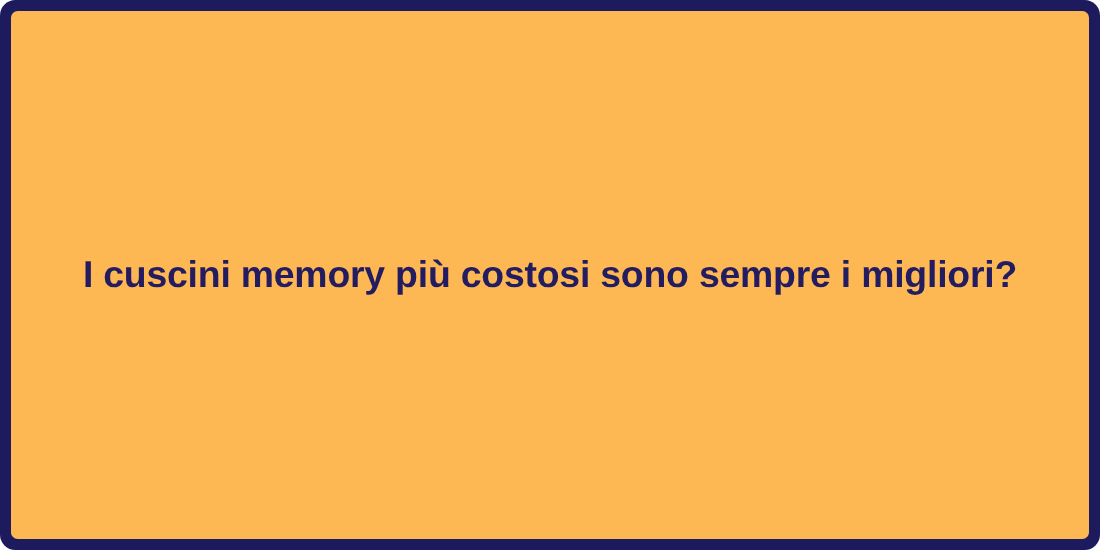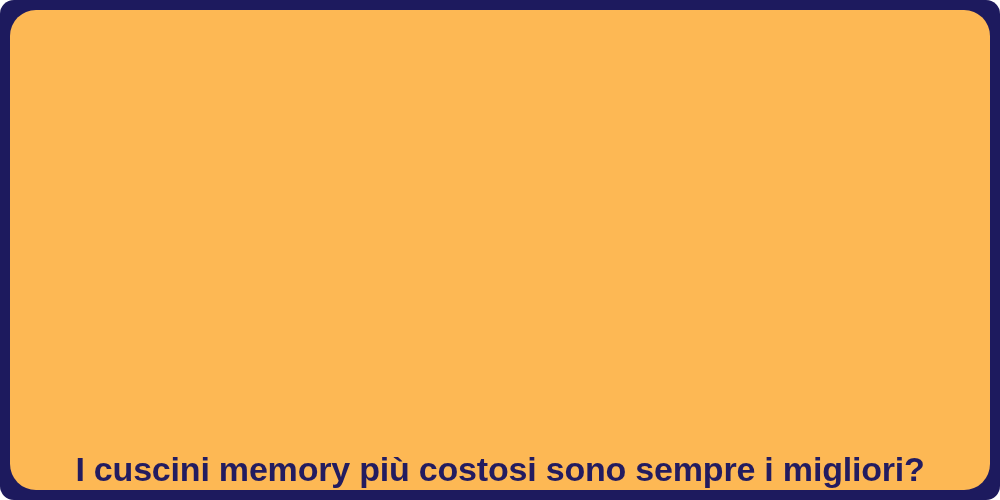--- a/index.html
+++ b/index.html
@@ -21,23 +21,23 @@
     background: #1d1a5e;
     border-radius: 14px;
     padding: 10px;
   }
 
   #card-panel {
     box-sizing: border-box;
     width: 100%;
     height: 100%;
     background: #fdb854;
-    border-radius: 26px;
+    border-radius: 6px;
     display: flex;
-    align-items: flex-end;
+    align-items: center;
     justify-content: center;
     text-align: center;
     padding: 0 40px;
   }
 
   #headline {
     margin: 0;
     color: #231c60;
     font-family: "Liberation Sans", sans-serif;
     font-weight: bold;

